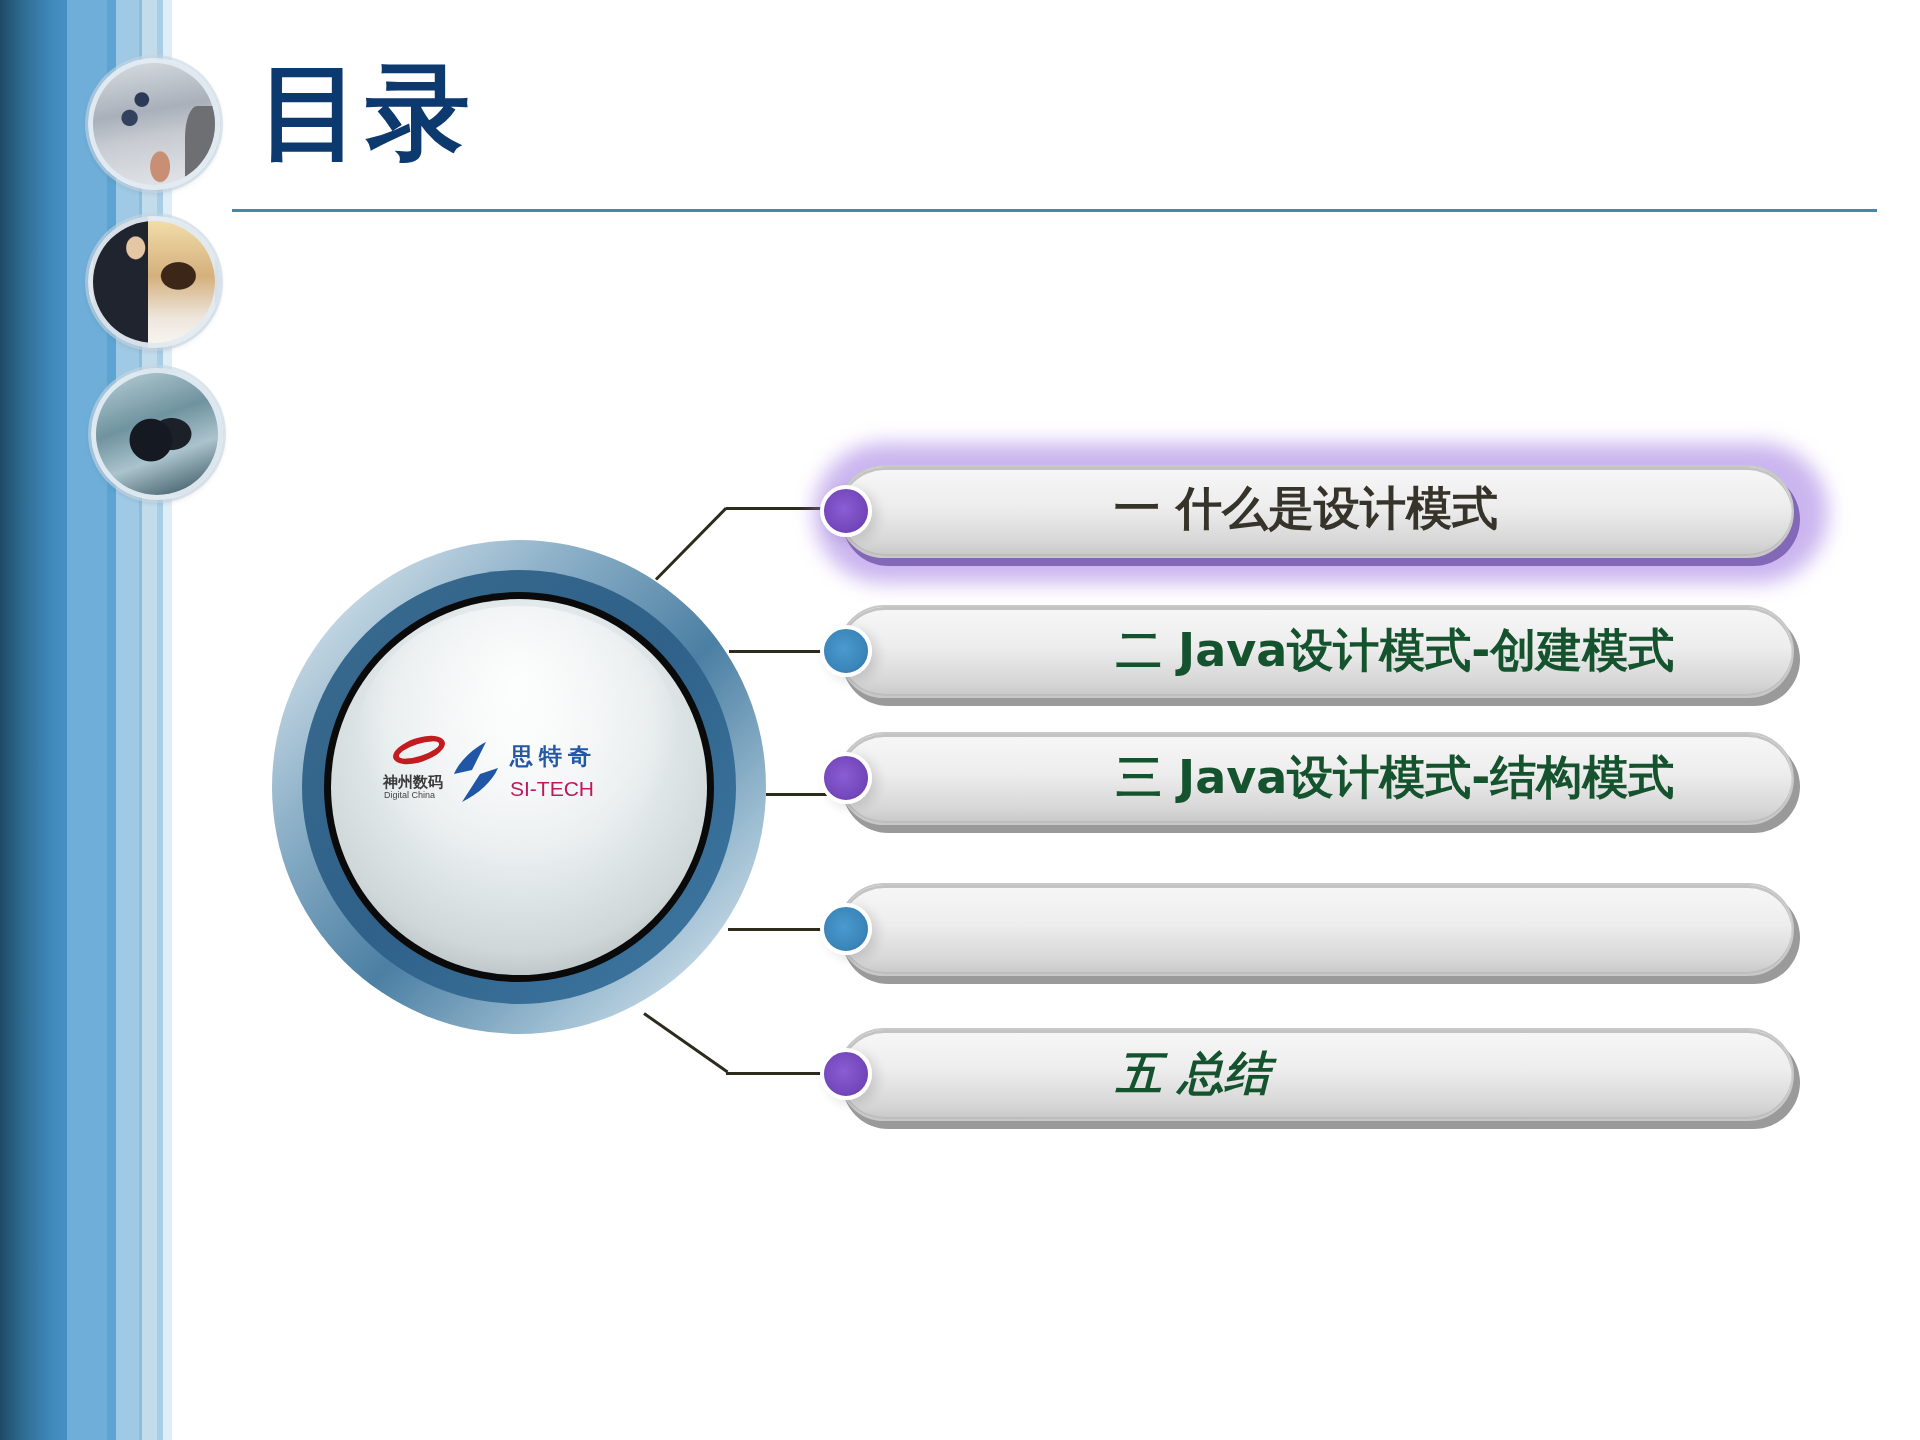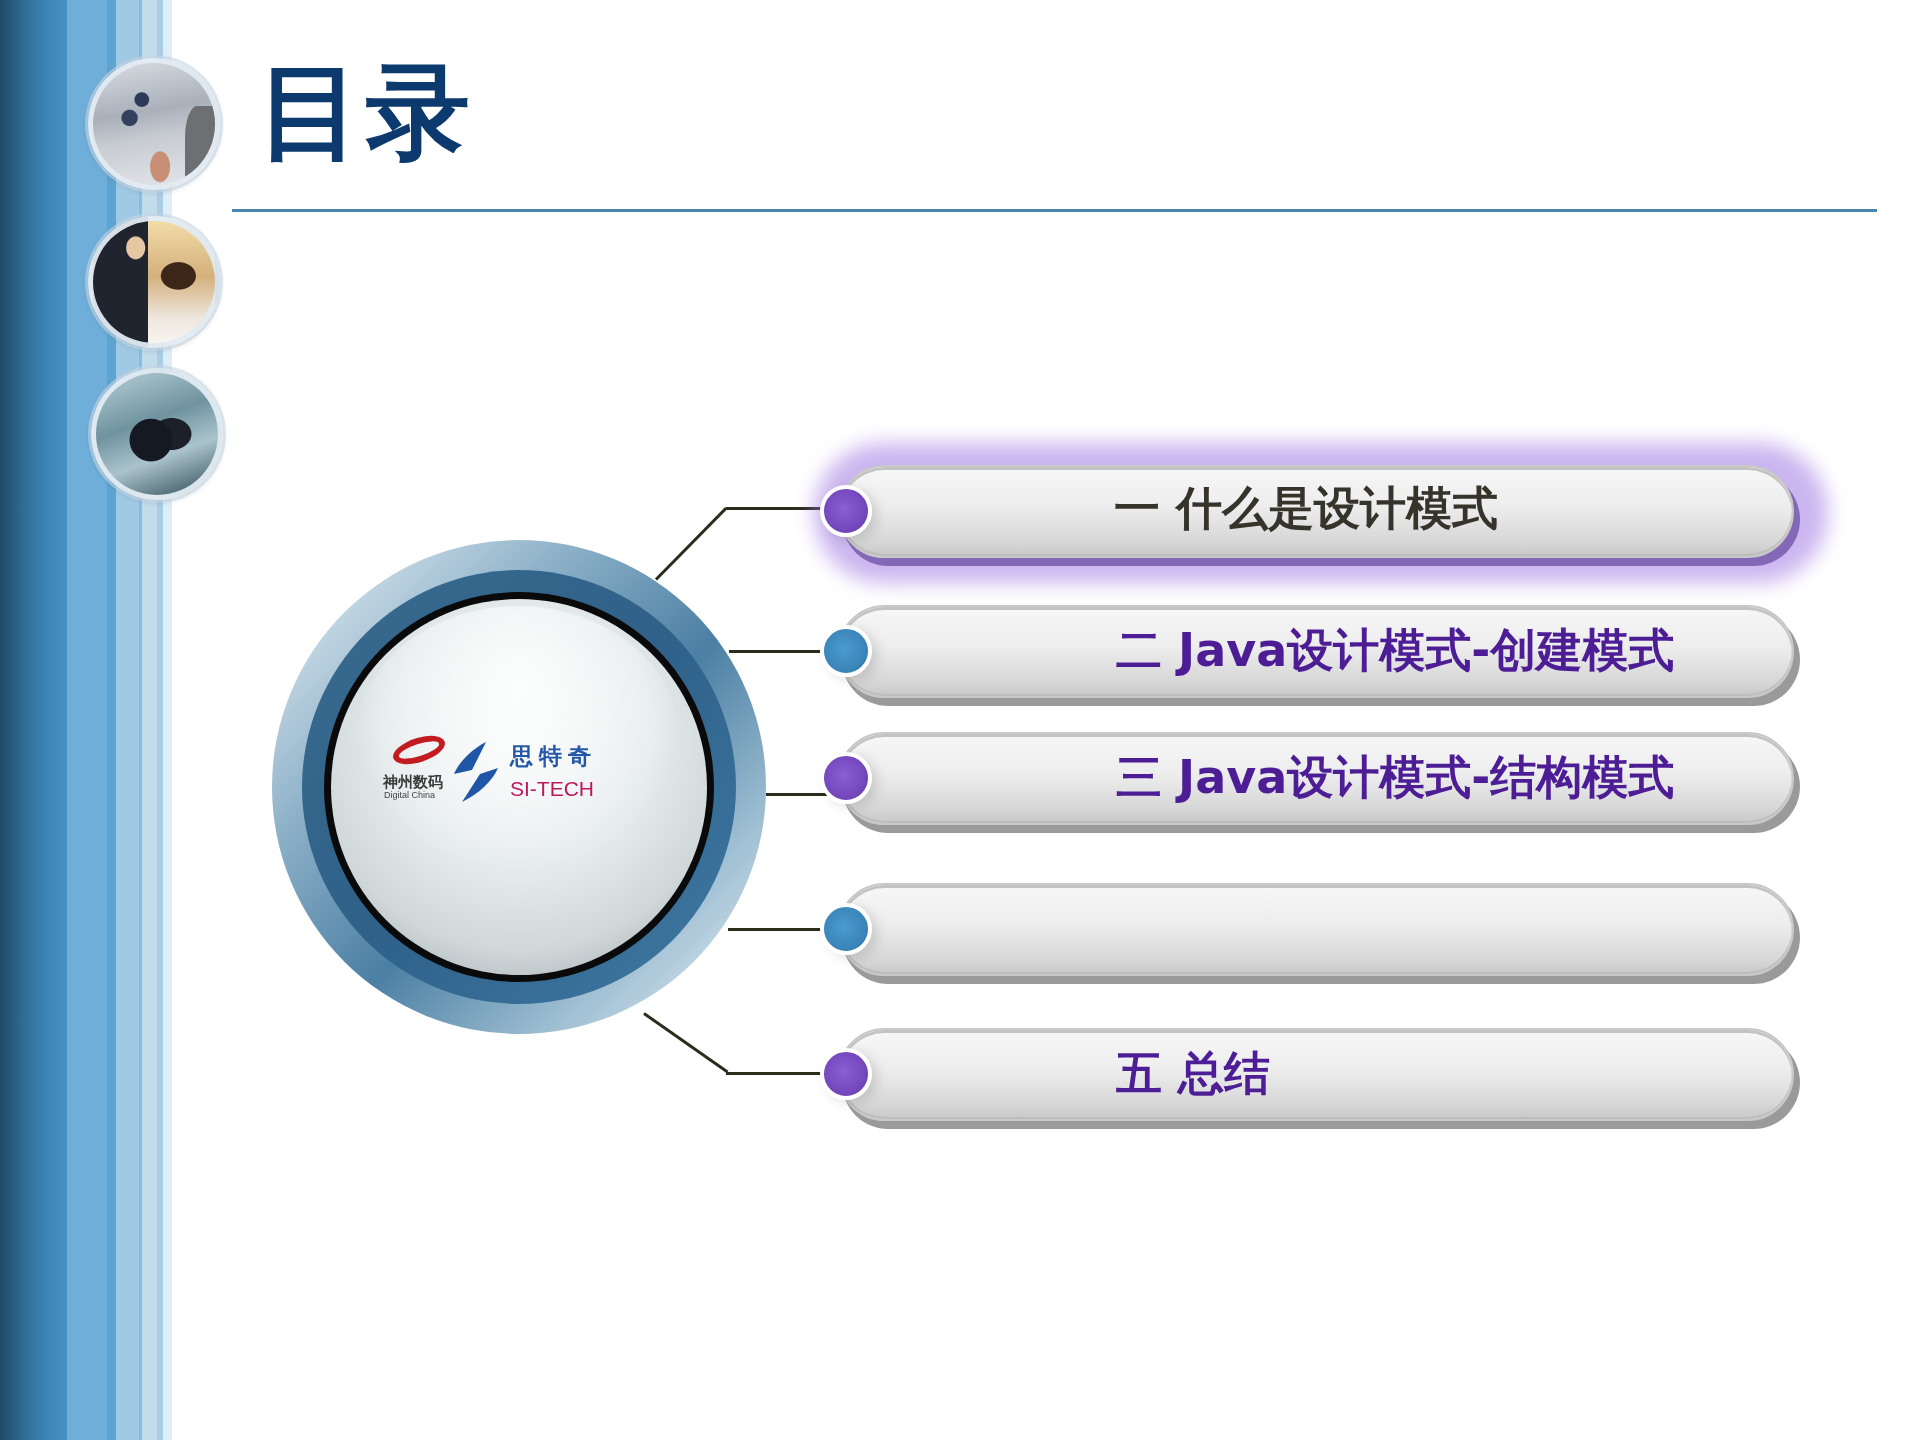--- a/index.html
+++ b/index.html
@@ -107,21 +107,21 @@
   .item.active .shadow { background: #8468b8; }
   .item .dot {
     position: absolute; left: -18px; top: 20px; width: 44px; height: 44px; border-radius: 50%;
     border: 4px solid #ffffff; box-sizing: content-box;
     box-shadow: 6px 4px 12px rgba(0,0,0,0.12);
   }
   .dot.purple { background: radial-gradient(circle at 45% 45%, #8a5ed4 0%, #7548bd 60%, #5e3a9c 100%); }
   .dot.blue { background: radial-gradient(circle at 45% 45%, #4b9ad0 0%, #3b86ba 60%, #2c6f9c 100%); }
   .item .label {
     position: absolute; left: 278px; top: 16px; font-size: 46px; line-height: 58px; white-space: nowrap;
-    font-weight: bold; color: #4c1d95;
+    font-weight: bold; color: #14532d;
   }
   .item.active .label { left: 276px; top: 14px; color: #36342a; }
 </style>
 </head>
 <body>
 
 <div class="stripe s0"></div>
 <div class="stripe s1"></div>
 <div class="stripe s2"></div>
 <div class="stripe s3"></div>
@@ -184,18 +184,18 @@
   <div class="dot purple"></div>
   <div class="label">三 Java设计模式-结构模式</div>
 </div>
 
 <div class="item" style="top:883px;">
   <div class="shadow"></div>
   <div class="pill"></div>
   <div class="dot blue"></div>
 </div>
 
-<div class="item" style="top:1028px;">
+<div class="item" style="top:1028px;font-style:italic;">
   <div class="shadow"></div>
   <div class="pill"></div>
   <div class="dot purple"></div>
   <div class="label">五 总结</div>
 </div>
 
 </body></html>

